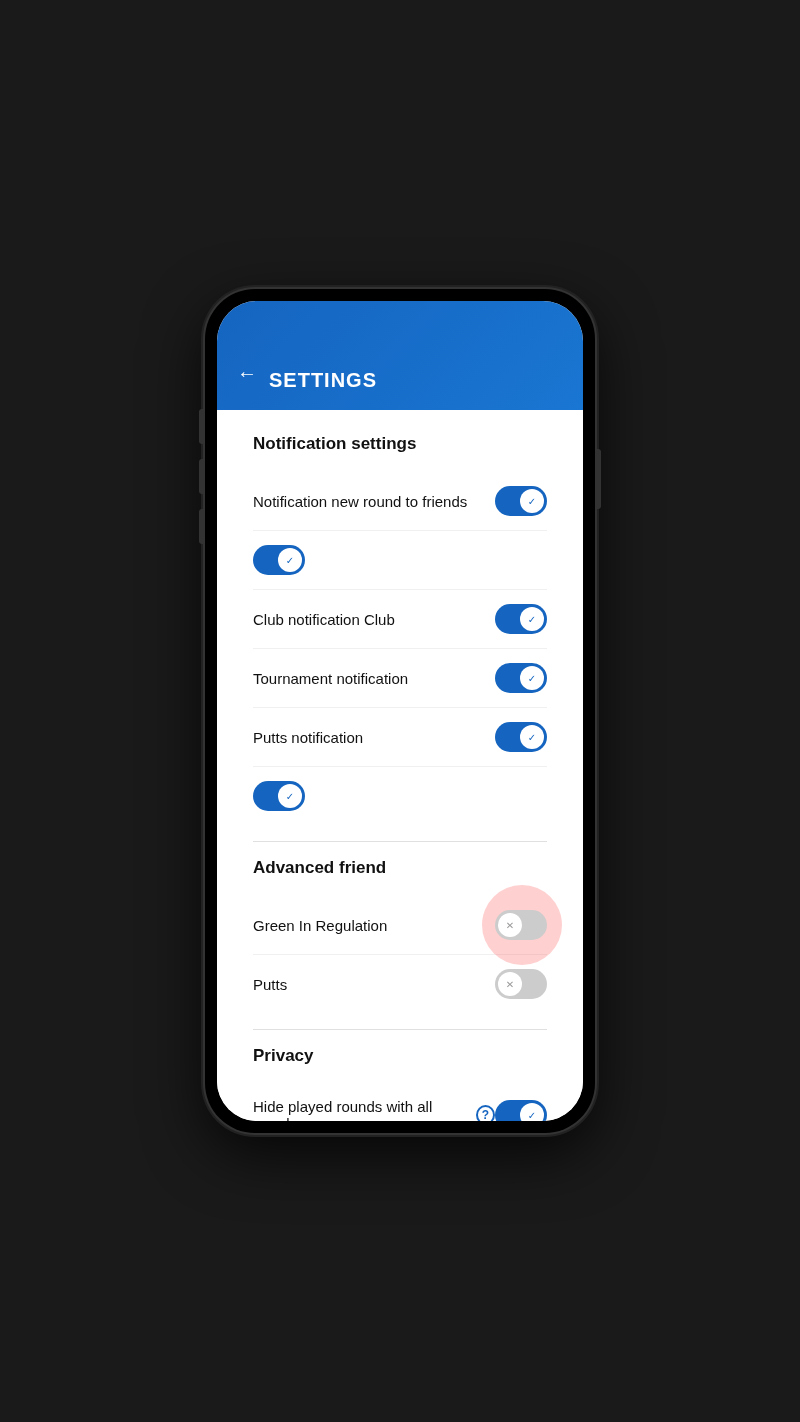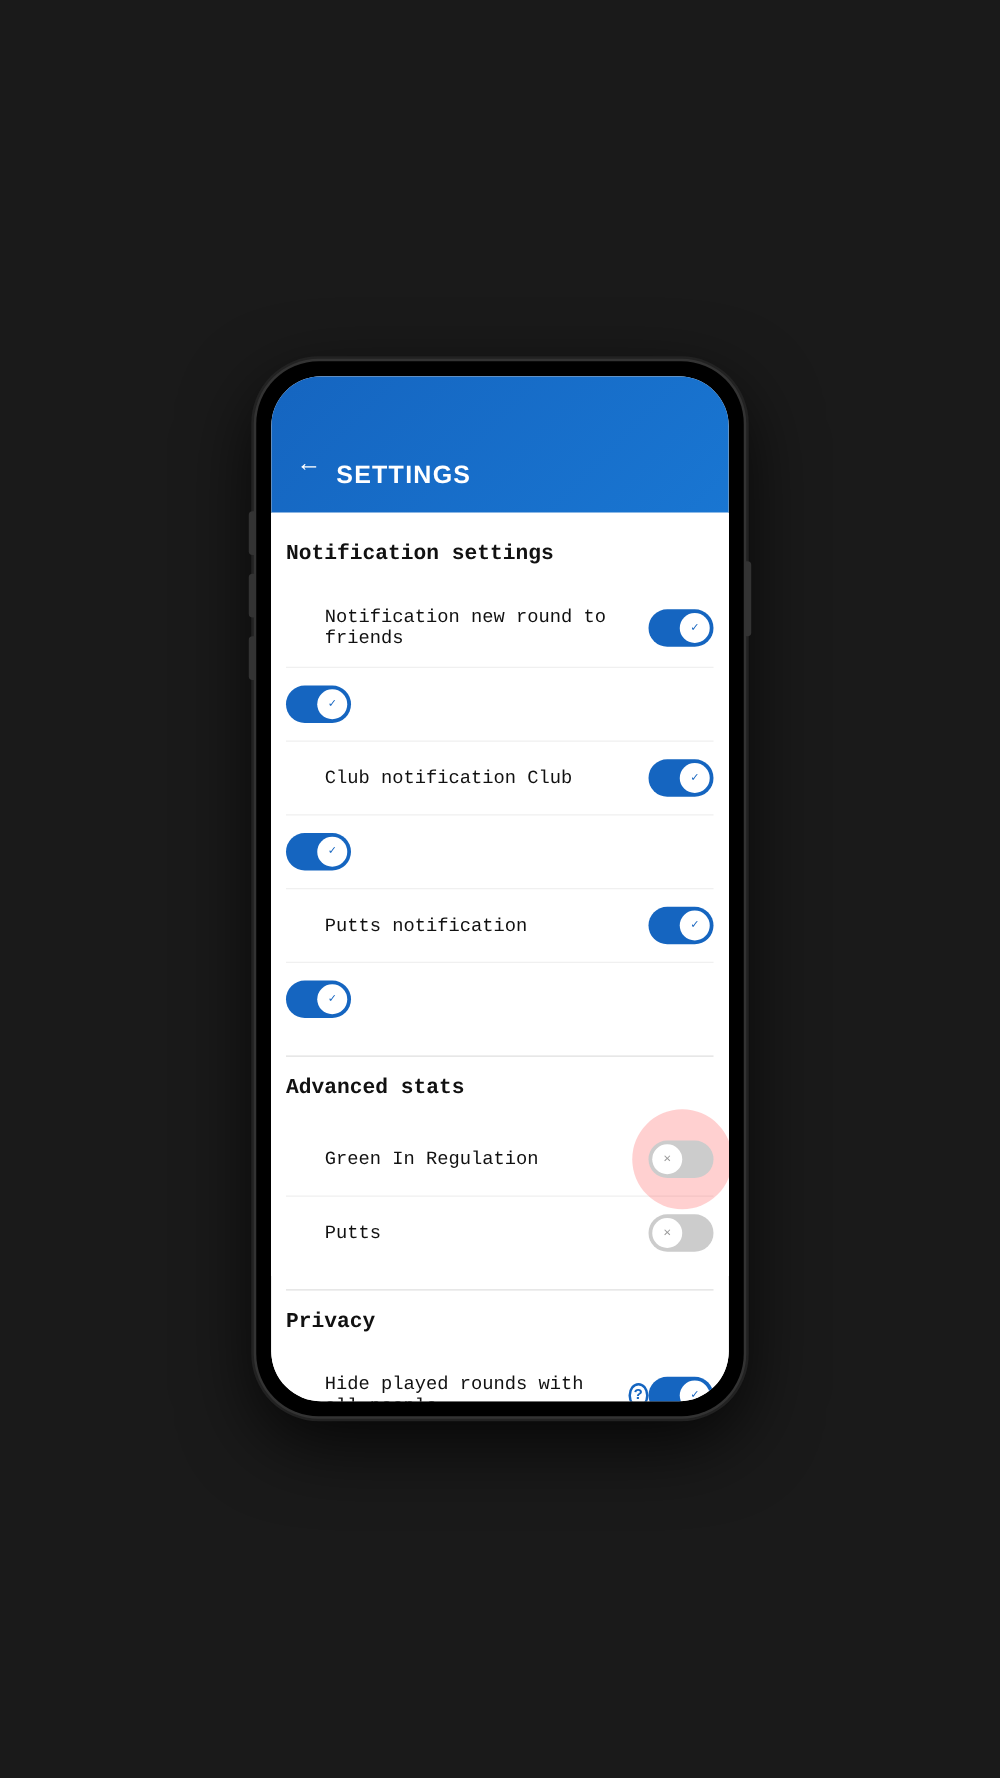--- a/index.html
+++ b/index.html
@@ -74,24 +74,23 @@
       color: white;
       font-size: 20px;
       font-weight: 700;
       letter-spacing: 1px;
       margin-top: 18px;
     }
 
     
     .content {
       background: #fff;
-      padding: 24px 12px;
+      padding: 24px 36px;
       overflow-y: auto;
       height: calc(100% - 106px);
-      font-family: Liberation Mono, monospace;
     }
 
     .section-title {
       font-size: 17px;
       font-weight: 700;
       color: #111;
       margin-bottom: 18px;
     }
 
     .setting-row {
@@ -106,21 +105,20 @@
       border-bottom: none;
     }
 
     .setting-label {
       font-size: 15px;
       color: #111;
       flex: 1;
       display: flex;
       align-items: center;
       gap: 8px;
-      margin-left: 31px;
     }
 
     
     .toggle {
       position: relative;
       width: 52px;
       height: 30px;
       flex-shrink: 0;
       cursor: pointer;
     }
@@ -241,20 +239,21 @@
         <div class="setting-row">
           <span class="setting-label">Club notification Club</span>
           <div class="toggle">
             <div class="toggle-track on">
               <div class="toggle-thumb">✓</div>
             </div>
           </div>
         </div>
 
         <div class="setting-row">
+          <span class="setting-label">Tournament notification</span>
           <div class="toggle">
             <div class="toggle-track on">
               <div class="toggle-thumb">✓</div>
             </div>
           </div>
         </div>
 
         <div class="setting-row">
           <span class="setting-label">Putts notification</span>
           <div class="toggle">
@@ -269,21 +268,21 @@
             <div class="toggle-track on">
               <div class="toggle-thumb">✓</div>
             </div>
           </div>
         </div>
       </div>
 
       <div class="divider"></div>
 
       <div>
-        <div class="section-title">Advanced stats</div>
+        <div class="section-title">Advanced friend</div>
 
         <div class="setting-row gir-toggle-container">
           <span class="setting-label">Green In Regulation</span>
           <div class="gir-ripple"></div>
           <div class="toggle">
             <div class="toggle-track off">
               <div class="toggle-thumb">✕</div>
             </div>
           </div>
         </div>

